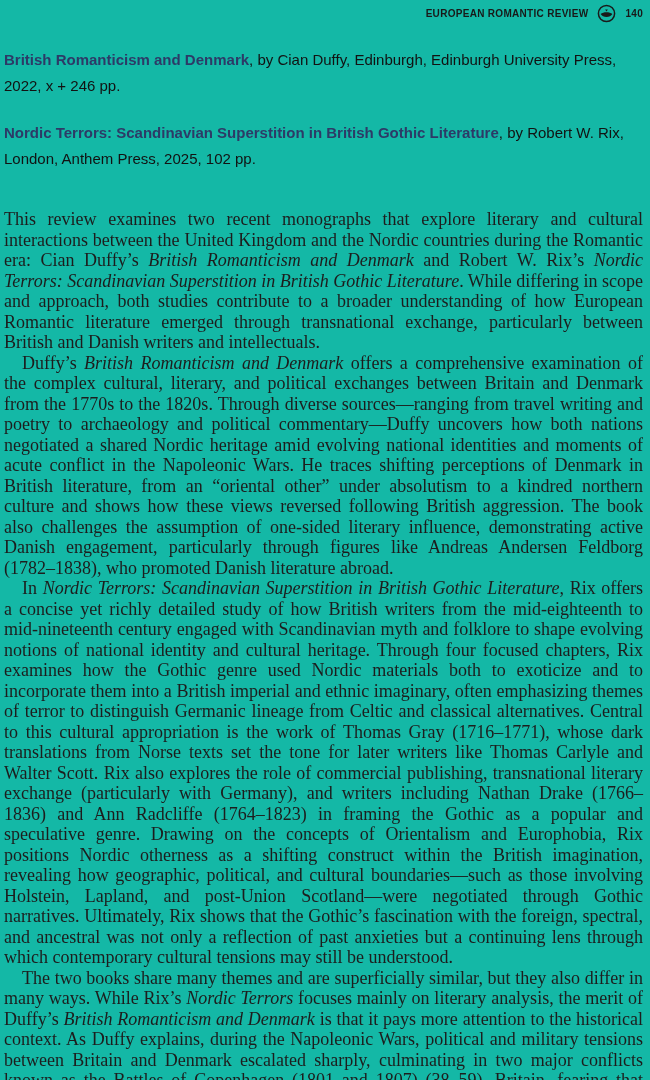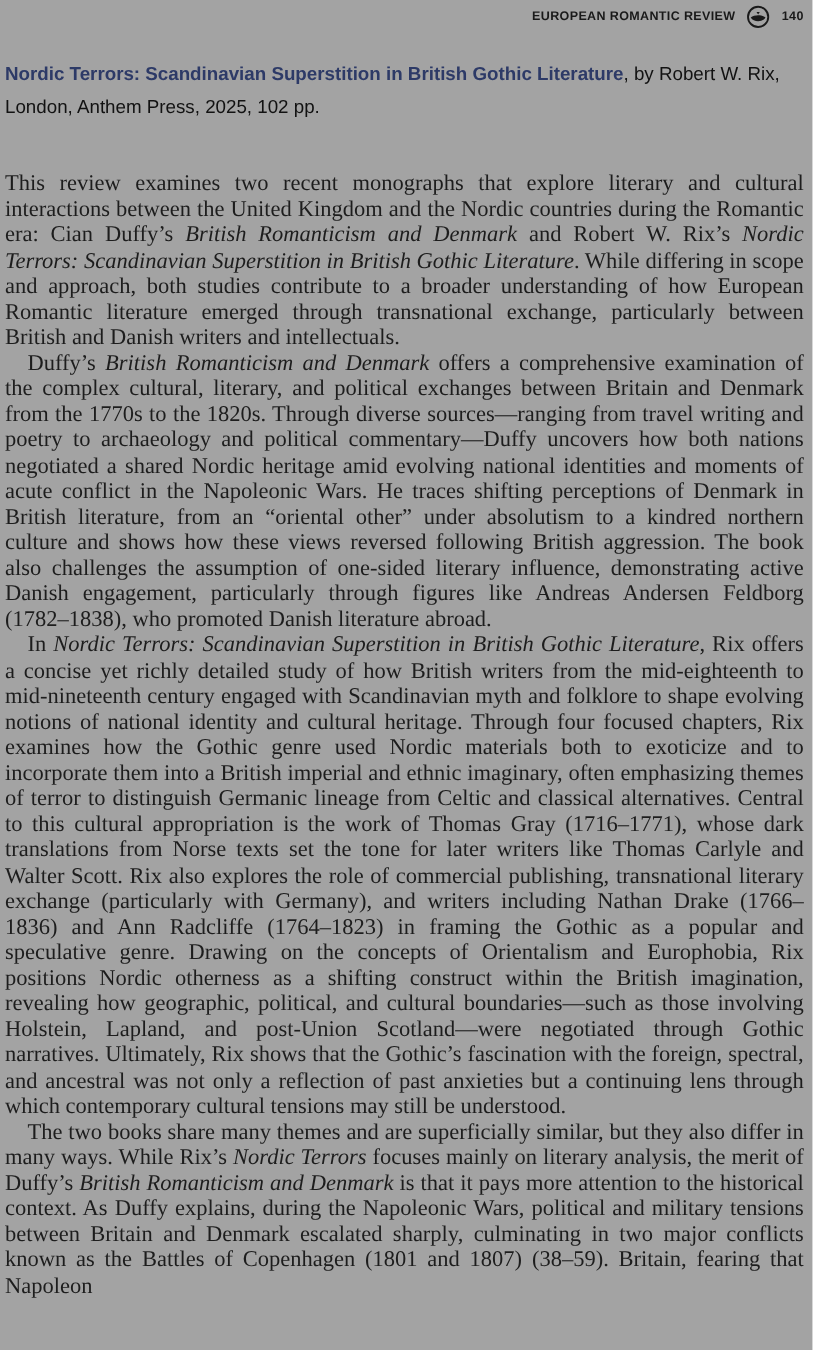--- a/index.html
+++ b/index.html
@@ -1,20 +1,20 @@
 <!DOCTYPE html>
 <html><head>
 <meta charset="utf-8">
 <style>
   html, body { margin: 0; padding: 0; background: #ffffff; }
   .page {
     position: relative;
     width: 650px;
     height: 1080px;
-    background: #a3a3a3;
+    background: #14b8a6;
     overflow: hidden;
     box-sizing: border-box;
     padding: 3px 7px 0 4px;
     font-family: "Liberation Serif", "DejaVu Serif", serif;
   }
   .page-header {
     display: flex;
     justify-content: flex-end;
     align-items: center;
     gap: 9px;
@@ -68,20 +68,21 @@
       <svg width="19" height="19" viewBox="0 0 19 19" aria-hidden="true">
         <circle cx="9.5" cy="9.5" r="8.1" fill="none" stroke="#1a1a1a" stroke-width="1.5"></circle>
         <path d="M3.6,9.9 C6.5,7.6 12.5,7.6 15.4,9.9 C13.2,13.9 5.8,13.9 3.6,9.9 Z" fill="#1a1a1a"></path>
         <path d="M8.2,5.6 L10.8,5.6 L9.5,7.6 Z" fill="#1a1a1a"></path>
       </svg>
     </span>
     <span>140</span>
   </header>
 
   <section class="citations">
+    <p class="citation"><strong class="book-title">British Romanticism and Denmark</strong><span>, by Cian Duffy, Edinburgh, Edinburgh University Press, 2022, x + 246 pp.</span></p>
     <p class="citation"><strong class="book-title">Nordic Terrors: Scandinavian Superstition in British Gothic Literature</strong><span>, by Robert W. Rix, London, Anthem Press, 2025, 102 pp.</span></p>
   </section>
 
   <section class="body-text">
     <p class="para no-indent"><span>This review examines two recent monographs that explore literary and cultural interactions between the United Kingdom and the Nordic countries during the Romantic era: Cian Duffy’s </span><em>British Romanticism and Denmark</em><span> and Robert W. Rix’s </span><em>Nordic Terrors: Scandinavian Superstition in British Gothic Literature</em><span>. While differing in scope and approach, both studies contribute to a broader understanding of how European Romantic literature emerged through transnational exchange, particularly between British and Danish writers and intellectuals.</span></p>
 
     <p class="para"><span>Duffy’s </span><em>British Romanticism and Denmark</em><span> offers a comprehensive examination of the complex cultural, literary, and political exchanges between Britain and Denmark from the 1770s to the 1820s. Through diverse sources—ranging from travel writing and poetry to archaeology and political commentary—Duffy uncovers how both nations negotiated a shared Nordic heritage amid evolving national identities and moments of acute conflict in the Napoleonic Wars. He traces shifting perceptions of Denmark in British literature, from an “oriental other” under absolutism to a kindred northern culture and shows how these views reversed following British aggression. The book also challenges the assumption of one-sided literary influence, demonstrating active Danish engagement, particularly through figures like Andreas Andersen Feldborg (1782–1838), who promoted Danish literature abroad.</span></p>
 
     <p class="para"><span>In </span><em>Nordic Terrors: Scandinavian Superstition in British Gothic Literature</em><span>, Rix offers a concise yet richly detailed study of how British writers from the mid-eighteenth to mid-nineteenth century engaged with Scandinavian myth and folklore to shape evolving notions of national identity and cultural heritage. Through four focused chapters, Rix examines how the Gothic genre used Nordic materials both to exoticize and to incorporate them into a British imperial and ethnic imaginary, often emphasizing themes of terror to distinguish Germanic lineage from Celtic and classical alternatives. Central to this cultural appropriation is the work of Thomas Gray (1716–1771), whose dark translations from Norse texts set the tone for later writers like Thomas Carlyle and Walter Scott. Rix also explores the role of commercial publishing, transnational literary exchange (particularly with Germany), and writers including Nathan Drake (1766–1836) and Ann Radcliffe (1764–1823) in framing the Gothic as a popular and speculative genre. Drawing on the concepts of Orientalism and Europhobia, Rix positions Nordic otherness as a shifting construct within the British imagination, revealing how geographic, political, and cultural boundaries—such as those involving Holstein, Lapland, and post-Union Scotland—were negotiated through Gothic narratives. Ultimately, Rix shows that the Gothic’s fascination with the foreign, spectral, and ancestral was not only a reflection of past anxieties but a continuing lens through which contemporary cultural tensions may still be understood.</span></p>
 

